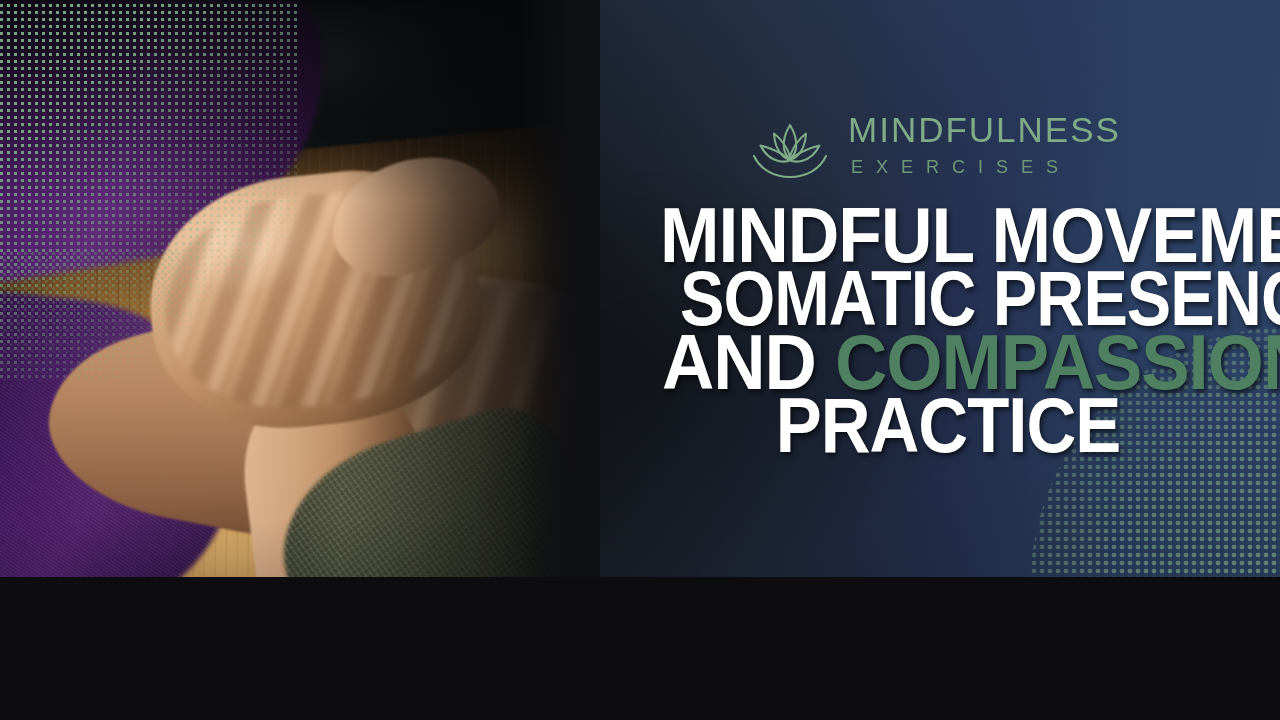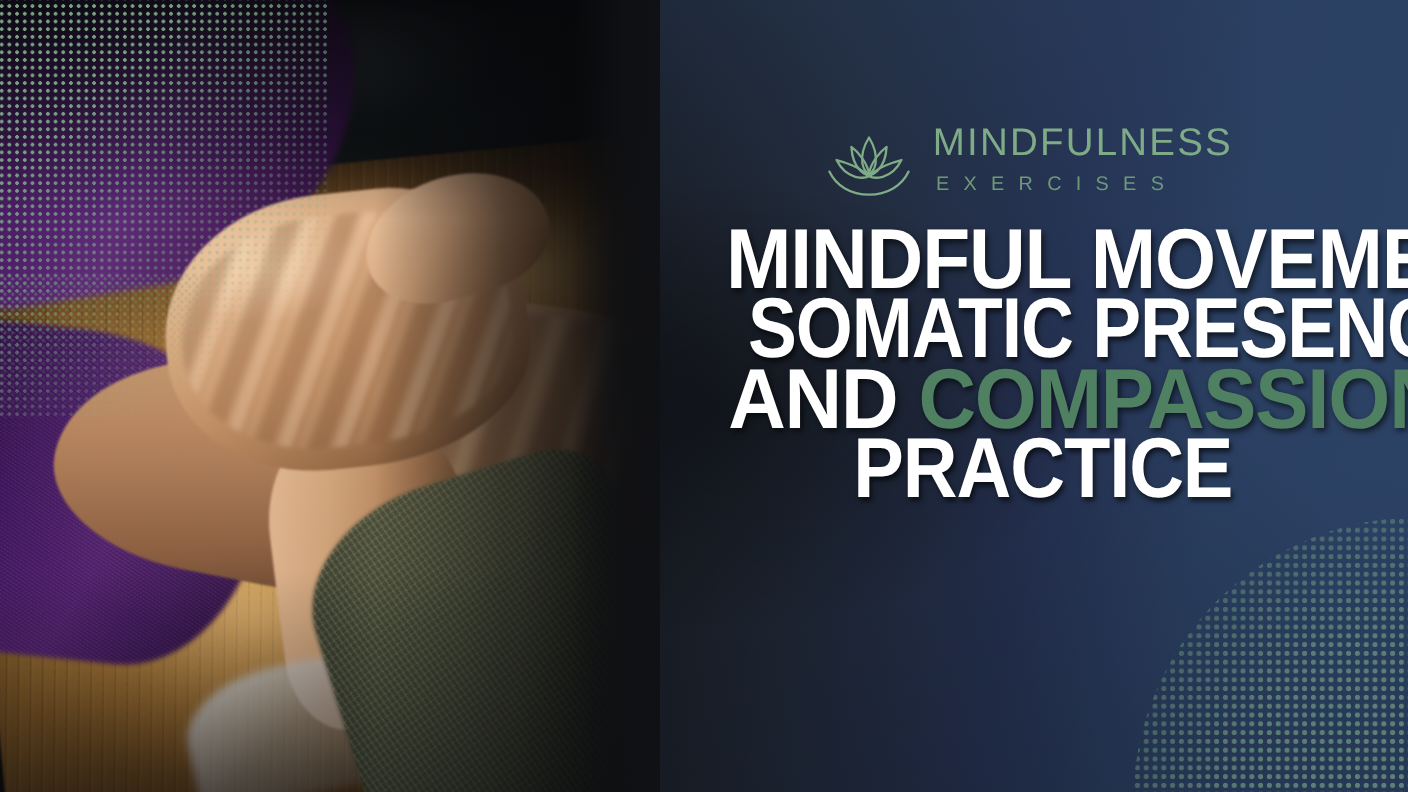--- a/index.html
+++ b/index.html
@@ -7,21 +7,21 @@
 
   html,body{
     width:1280px; height:720px;
     background:#0d0d10;
     font-family:"Liberation Sans", sans-serif;
     overflow:hidden;
   }
 
   .banner{
     position:relative;
-    width:1280px; height:720px;
+    width:1280px; height:577px;
     overflow:hidden;
     background:#2b4062;
   }
 
   
   .panel{
     position:absolute; inset:0;
     background:
       linear-gradient(100deg,
         #101012 0px,

